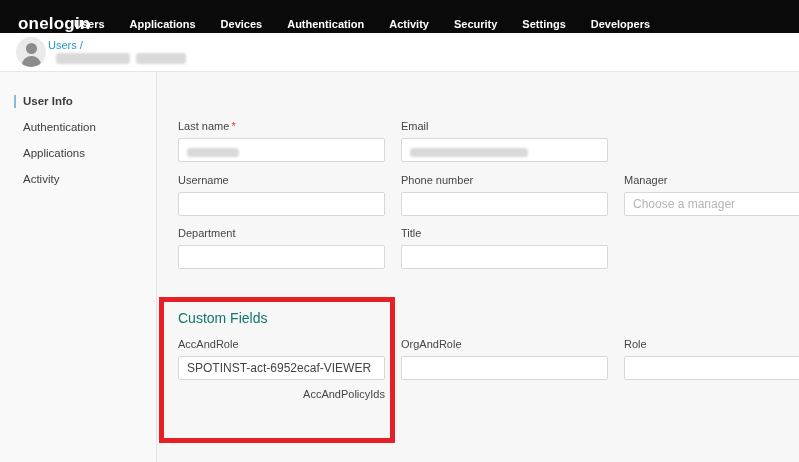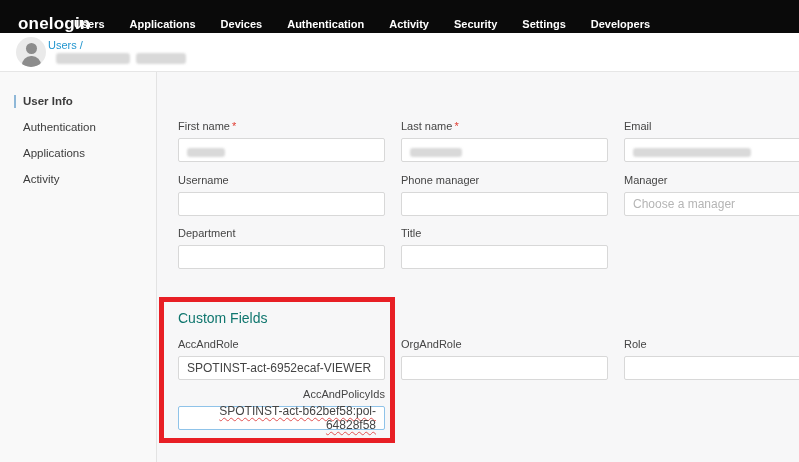--- a/index.html
+++ b/index.html
@@ -106,43 +106,38 @@
   <div class="side-item">Authentication</div>
   <div class="side-item">Applications</div>
   <div class="side-item">Activity</div>
 </div>
 
 <div class="content">
 
 
   <div class="row" style="top:48px;">
     <div class="field">
-      <span class="field-label"><span>First name</span><span class="req">*</span></span>
-      <input class="text-input" style="">
-      <div class="blob value-blob blob-first"></div>
-    </div>
-    <div class="field">
       <span class="field-label"><span>Last name</span><span class="req">*</span></span>
       <input class="text-input" style="">
       <div class="blob value-blob blob-last"></div>
     </div>
     <div class="field">
       <span class="field-label">Email</span>
       <input class="text-input" style="">
       <div class="blob value-blob blob-email"></div>
     </div>
   </div>
 
   <div class="row" style="top:102px;">
     <div class="field">
       <span class="field-label">Username</span>
       <input class="text-input" value="" style="">
     </div>
     <div class="field">
-      <span class="field-label">Phone manager</span>
+      <span class="field-label">Phone number</span>
       <input class="text-input" value="" style="">
     </div>
     <div class="field">
       <span class="field-label">Manager</span>
       <input class="text-input" placeholder="Choose a manager" style="">
     </div>
   </div>
 
   <div class="row" style="top:155px;">
     <div class="field">
@@ -168,20 +163,17 @@
     </div>
     <div class="field">
       <span class="field-label">Role</span>
       <input class="text-input" value="" style="">
     </div>
   </div>
 
   <div class="row" style="top:316px;text-align:right;">
     <div class="field">
       <span class="field-label">AccAndPolicyIds</span>
-      <div class="text-input-div focused">
-        <span class="squiggle">SPOTINST-act-b62bef58:pol-64828f58</span>
-      </div>
     </div>
   </div>
 </div>
 
 <div class="highlight-box"></div>
 
 </body></html>

